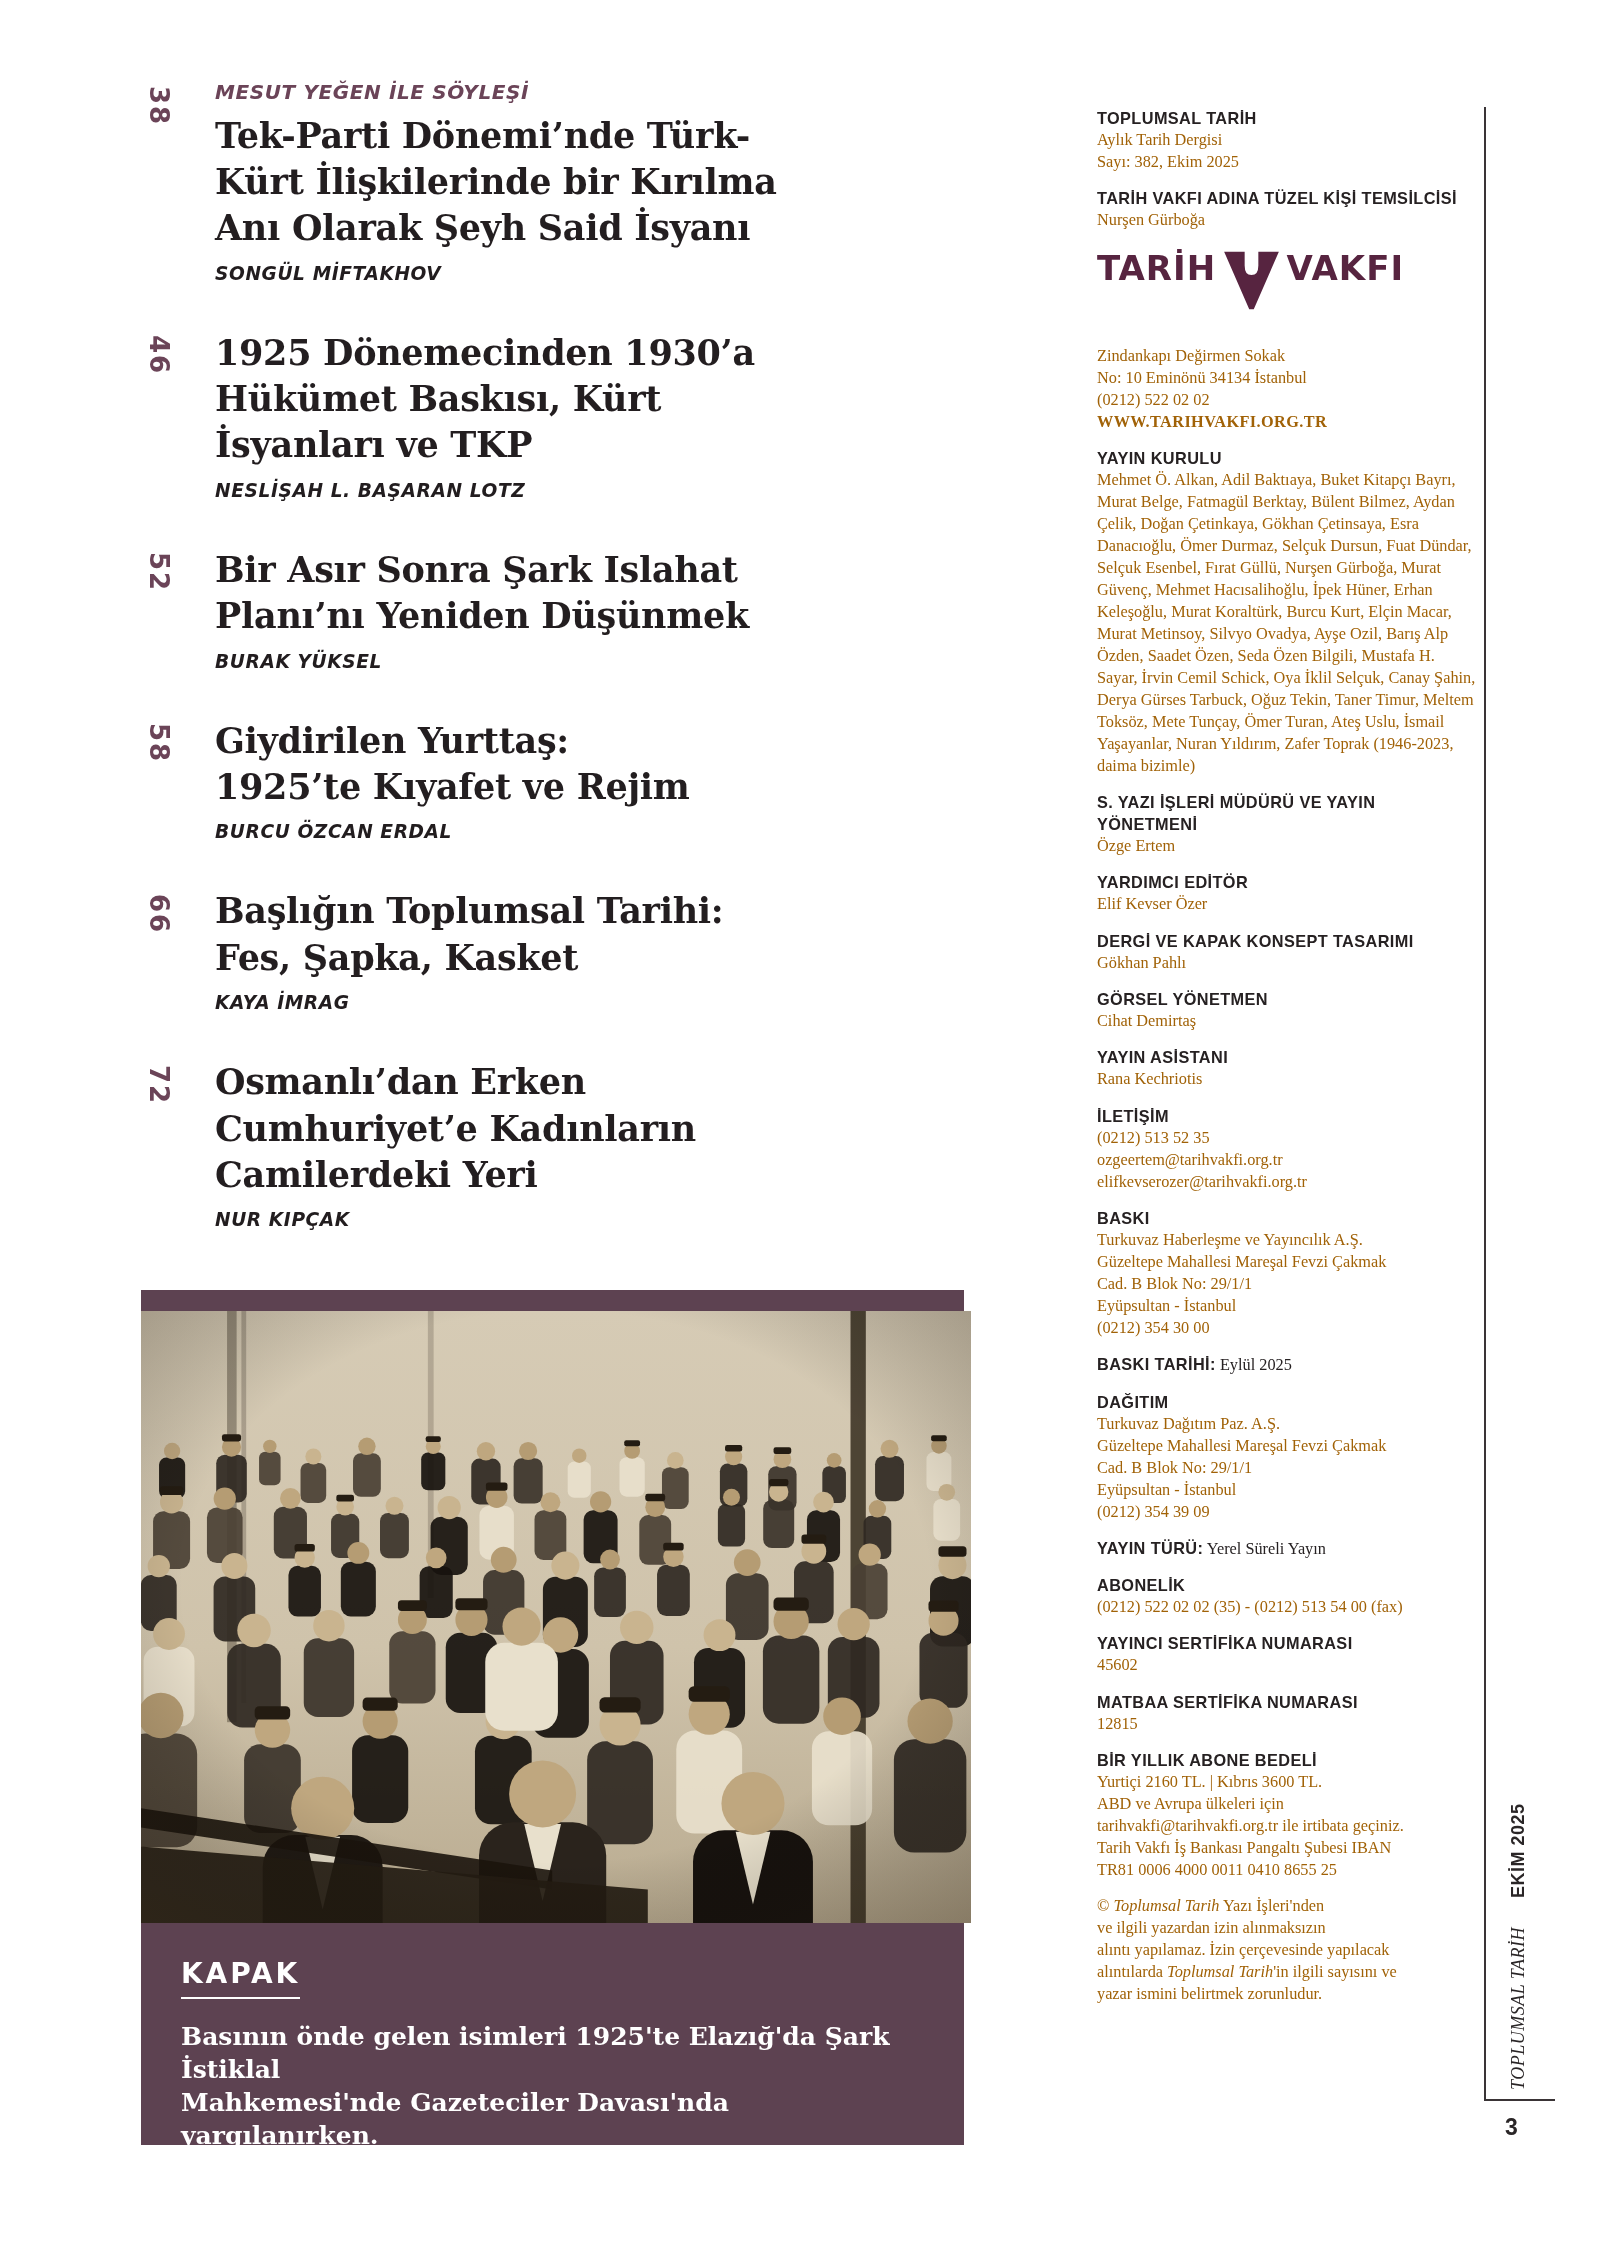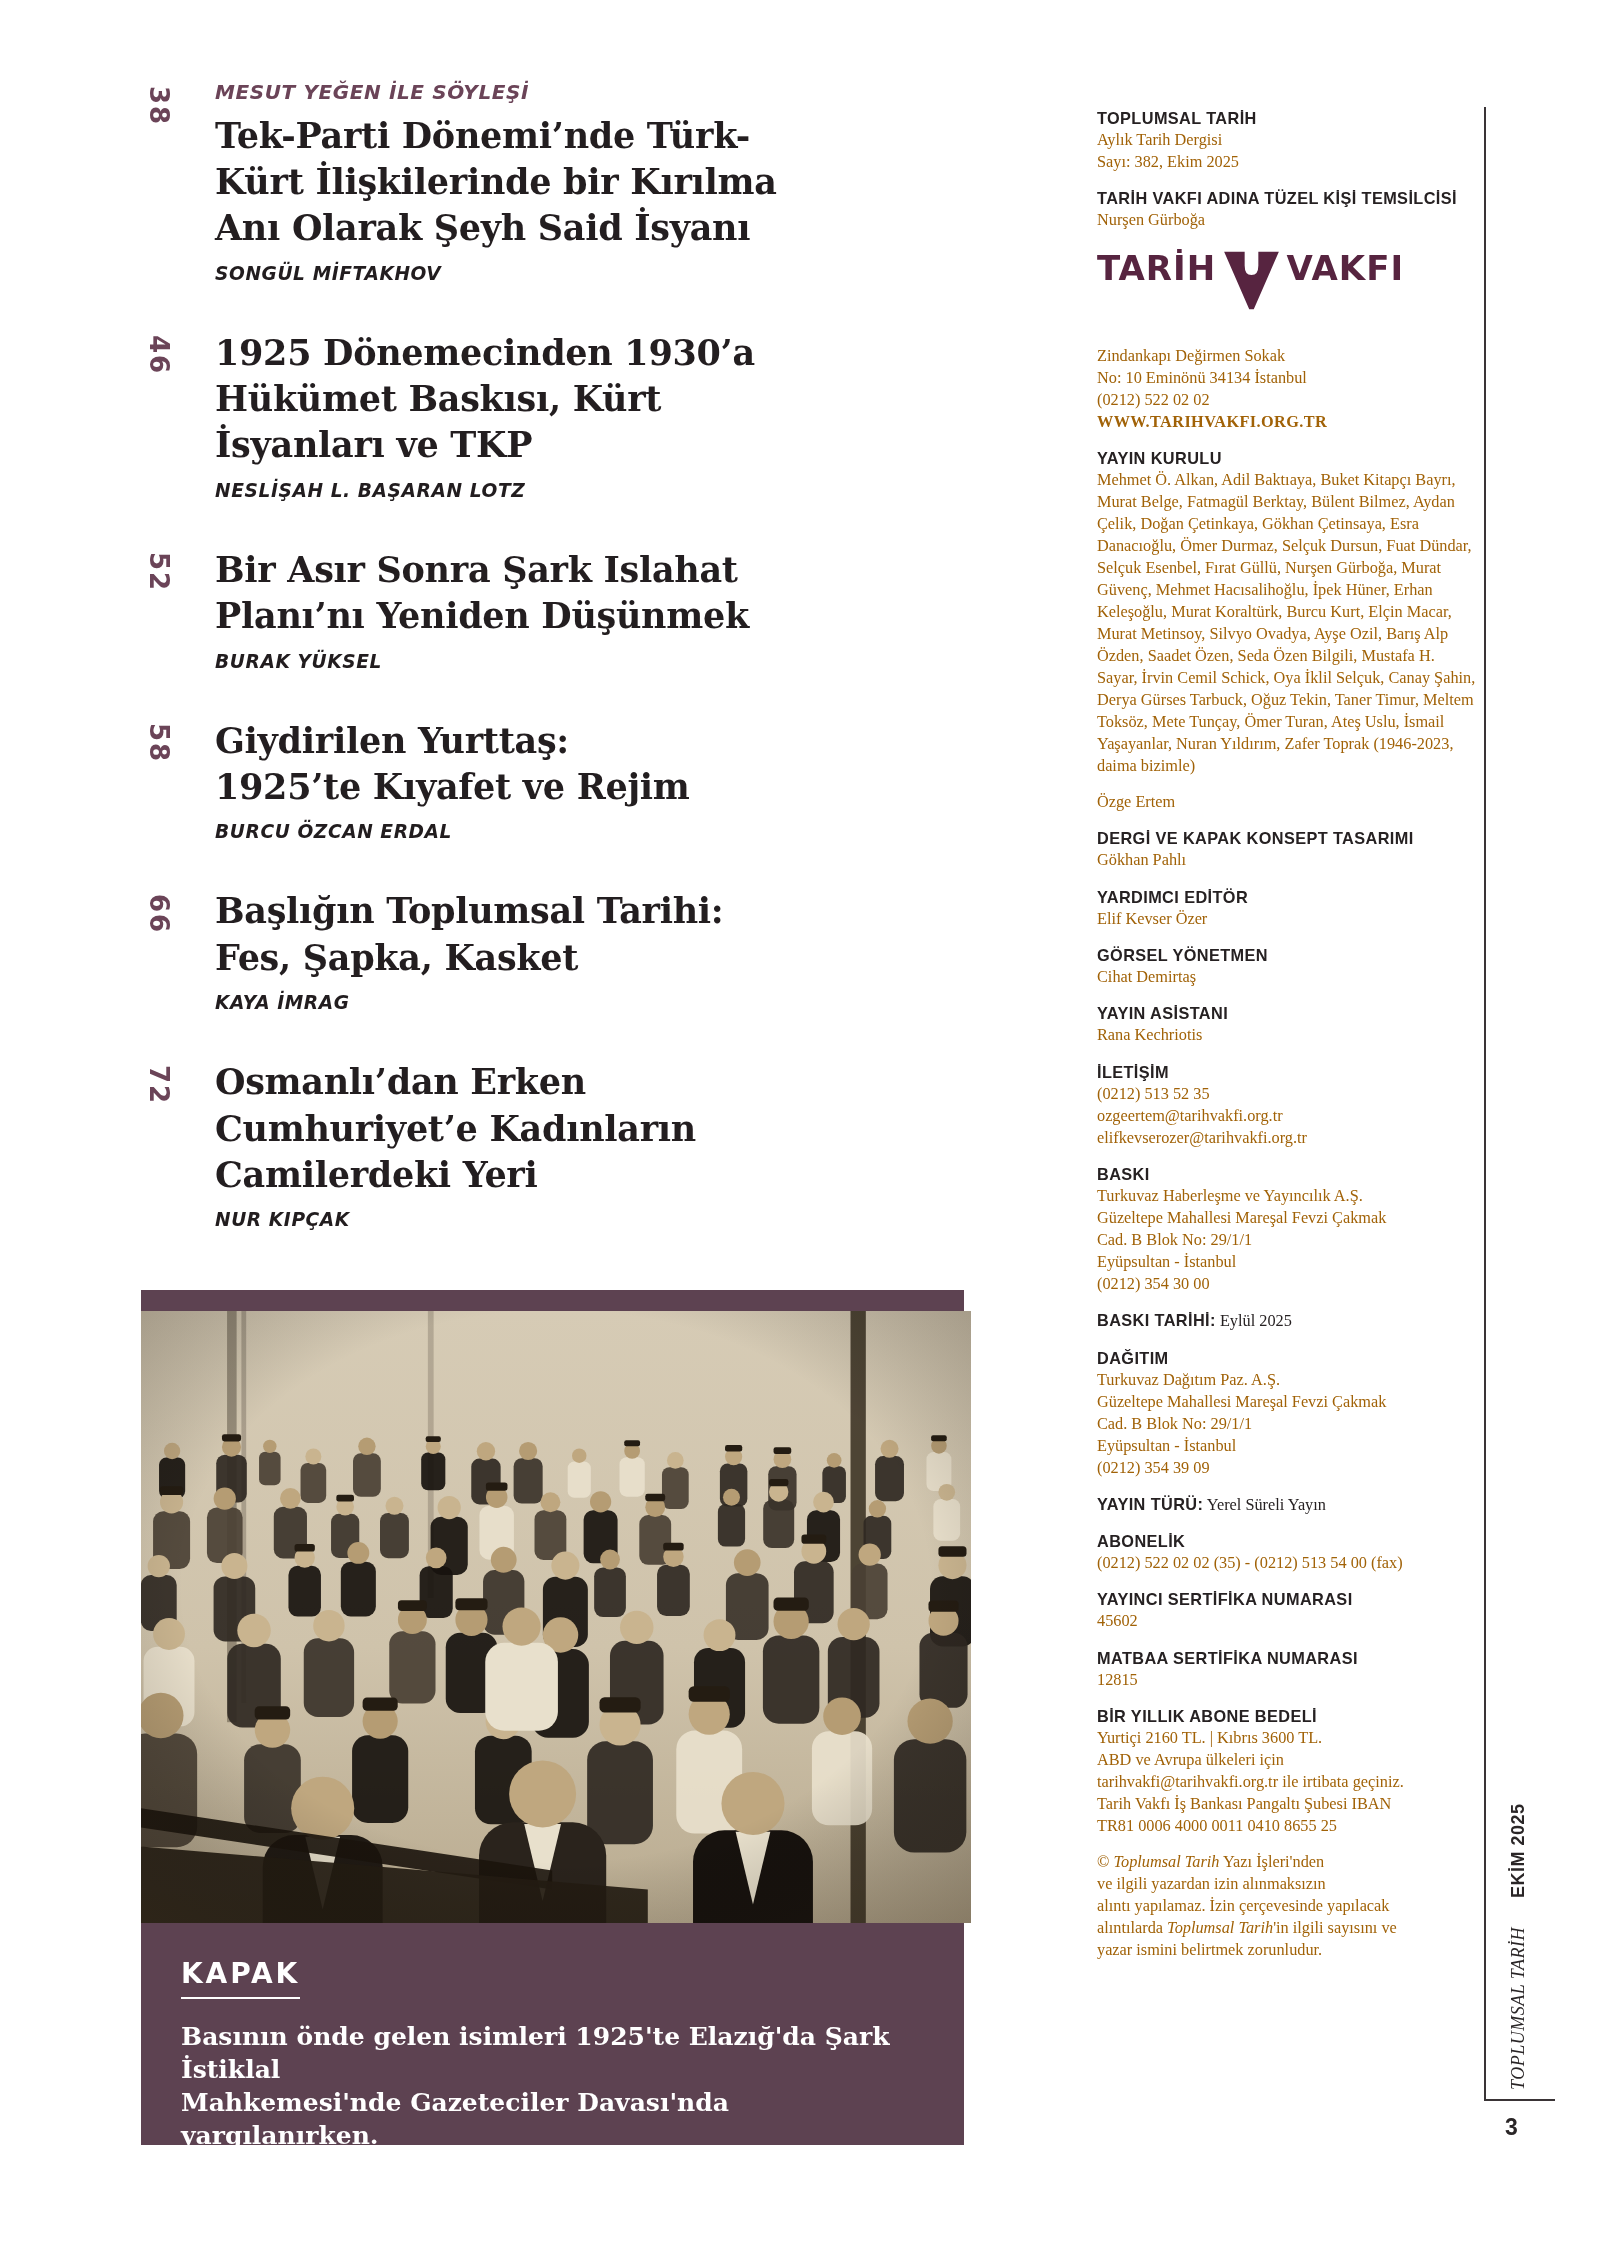--- a/index.html
+++ b/index.html
@@ -331,29 +331,30 @@
           <div class="m-line">Zindankapı Değirmen Sokak</div>
           <div class="m-line">No: 10 Eminönü 34134 İstanbul</div>
           <div class="m-line">(0212) 522 02 02</div>
           <div class="m-line b">WWW.TARIHVAKFI.ORG.TR</div>
         </section>
         <section class="m-section">
           <div class="m-label">YAYIN KURULU</div>
           <div class="m-line">Mehmet Ö. Alkan, Adil Baktıaya, Buket Kitapçı Bayrı, Murat Belge, Fatmagül Berktay, Bülent Bilmez, Aydan Çelik, Doğan Çetinkaya, Gökhan Çetinsaya, Esra Danacıoğlu, Ömer Durmaz, Selçuk Dursun, Fuat Dündar, Selçuk Esenbel, Fırat Güllü, Nurşen Gürboğa, Murat Güvenç, Mehmet Hacısalihoğlu, İpek Hüner, Erhan Keleşoğlu, Murat Koraltürk, Burcu Kurt, Elçin Macar, Murat Metinsoy, Silvyo Ovadya, Ayşe Ozil, Barış Alp Özden, Saadet Özen, Seda Özen Bilgili, Mustafa H. Sayar, İrvin Cemil Schick, Oya İklil Selçuk, Canay Şahin, Derya Gürses Tarbuck, Oğuz Tekin, Taner Timur, Meltem Toksöz, Mete Tunçay, Ömer Turan, Ateş Uslu, İsmail Yaşayanlar, Nuran Yıldırım, Zafer Toprak (1946-2023, daima bizimle)</div>
         </section>
         <section class="m-section">
+          <div class="m-label">S. YAZI İŞLERİ MÜDÜRÜ VE YAYIN YÖNETMENİ</div>
           <div class="m-line">Özge Ertem</div>
+        </section>
+        <section class="m-section">
+          <div class="m-label">YARDIMCI EDİTÖR</div>
+          <div class="m-line">Elif Kevser Özer</div>
         </section>
         <section class="m-section">
           <div class="m-label">DERGİ VE KAPAK KONSEPT TASARIMI</div>
           <div class="m-line">Gökhan Pahlı</div>
-        </section>
-        <section class="m-section">
-          <div class="m-label">YARDIMCI EDİTÖR</div>
-          <div class="m-line">Elif Kevser Özer</div>
         </section>
         <section class="m-section">
           <div class="m-label">GÖRSEL YÖNETMEN</div>
           <div class="m-line">Cihat Demirtaş</div>
         </section>
         <section class="m-section">
           <div class="m-label">YAYIN ASİSTANI</div>
           <div class="m-line">Rana Kechriotis</div>
         </section>
         <section class="m-section">

